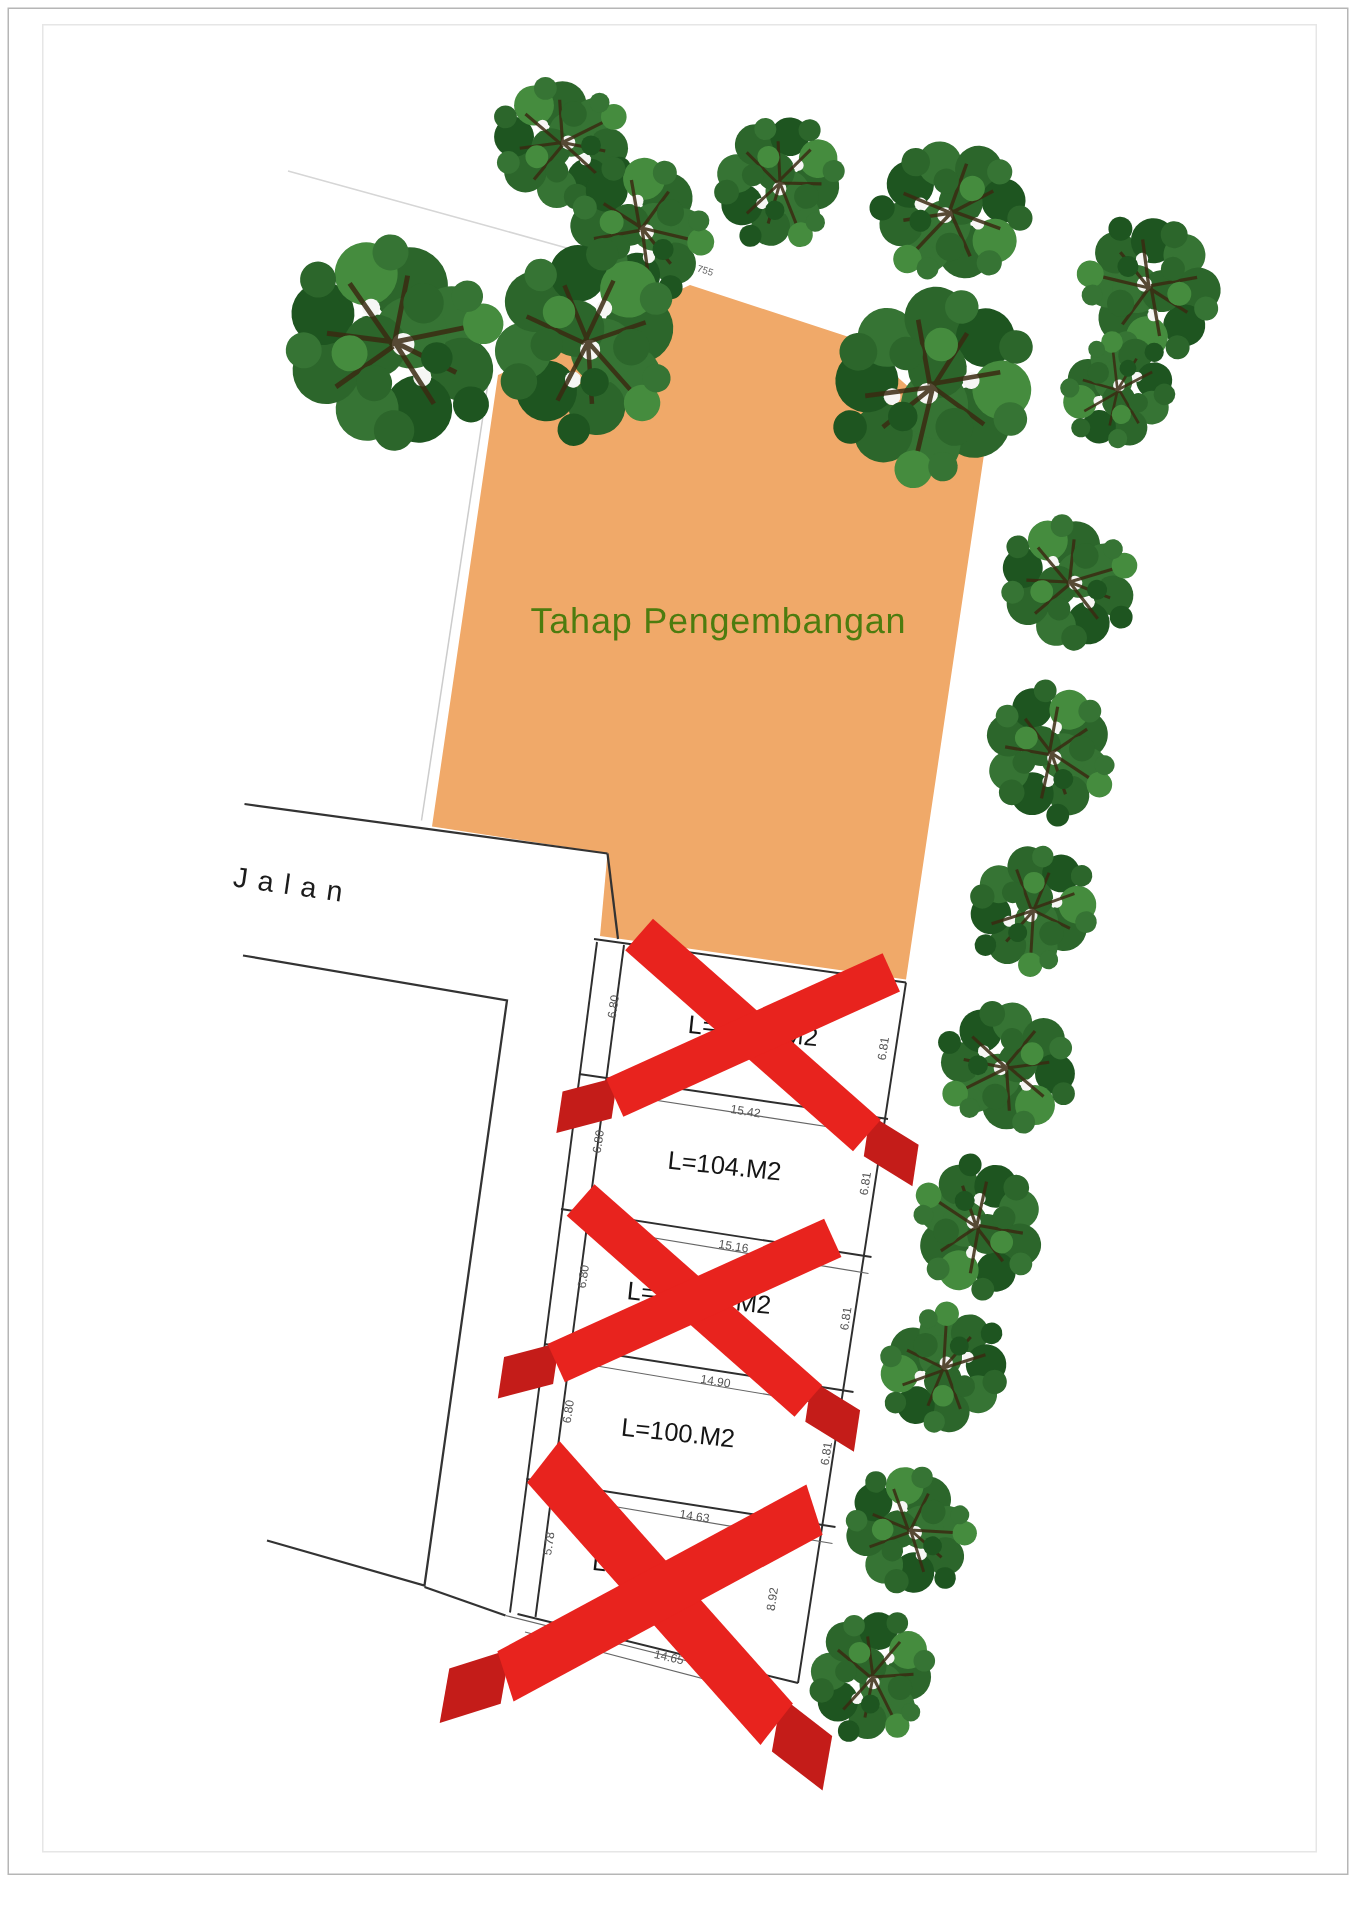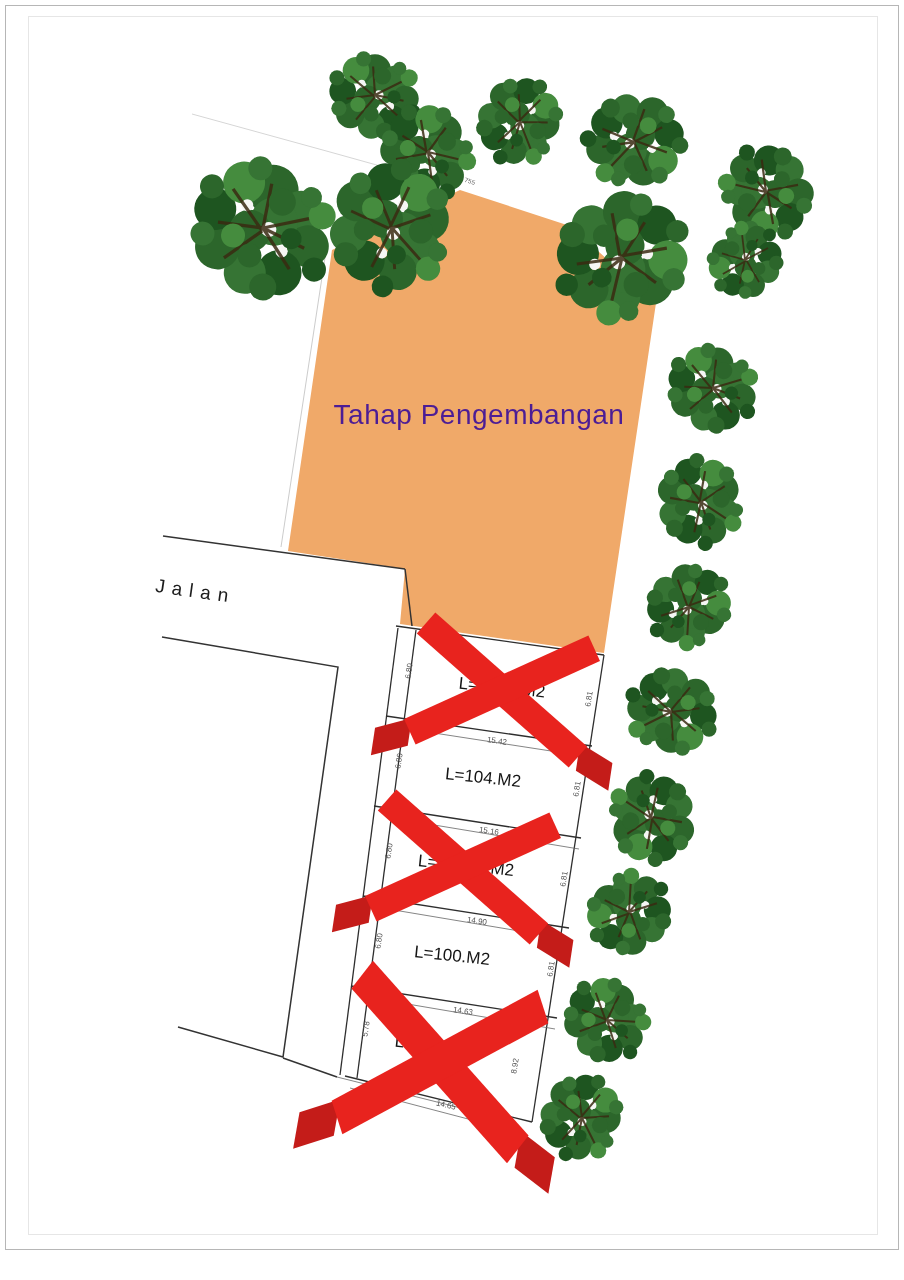--- a/index.html
+++ b/index.html
@@ -7,21 +7,21 @@
     position:relative;width:904px;height:1280px;overflow:hidden;
     background:#ffffff;font-family:"Liberation Sans",sans-serif;
   }
   
   .frame-outer{position:absolute;left:5px;top:5px;right:5px;bottom:30px;
     border:1.5px solid #b6b6b6;pointer-events:none;}
   .frame-inner{position:absolute;left:28px;top:16px;right:26px;bottom:45px;
     border:1px solid #e6e6e6;pointer-events:none;}
   svg{position:absolute;left:0;top:0;}
   .txt{position:absolute;white-space:nowrap;transform-origin:center;}
-  .dev-label{font-size:28px;color:#4c1d95;letter-spacing:0.5px;
+  .dev-label{font-size:24px;color:#4d7c0f;letter-spacing:0.5px;
     transform:translate(-50%,-50%);}
   .road-label{font-size:19px;color:#1c1c1c;letter-spacing:7px;
     transform:rotate(8deg);transform-origin:left top;}
   .plot-label{font-size:17px;color:#151515;
     transform:translate(-50%,-50%) rotate(6deg);display:flex;align-items:center;}
   .plot-label .gap44{width:44px;} .plot-label .gap58{width:58px;}
   .dim{font-size:8px;color:#555;}
   .rot-up{transform:translate(-50%,-50%) rotate(-81deg);}
   .rot-along{transform:translate(-50%,-50%) rotate(9deg);}
   .rot-steep{transform:translate(-50%,-50%) rotate(13deg);}

